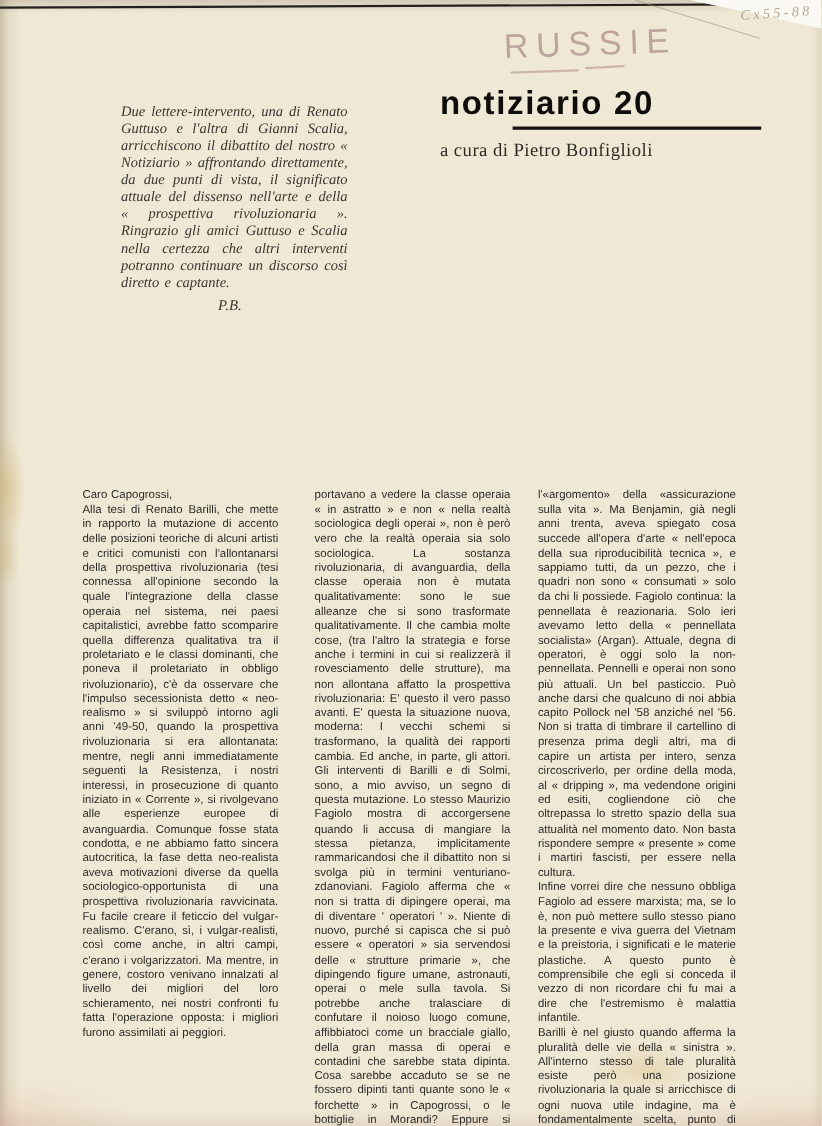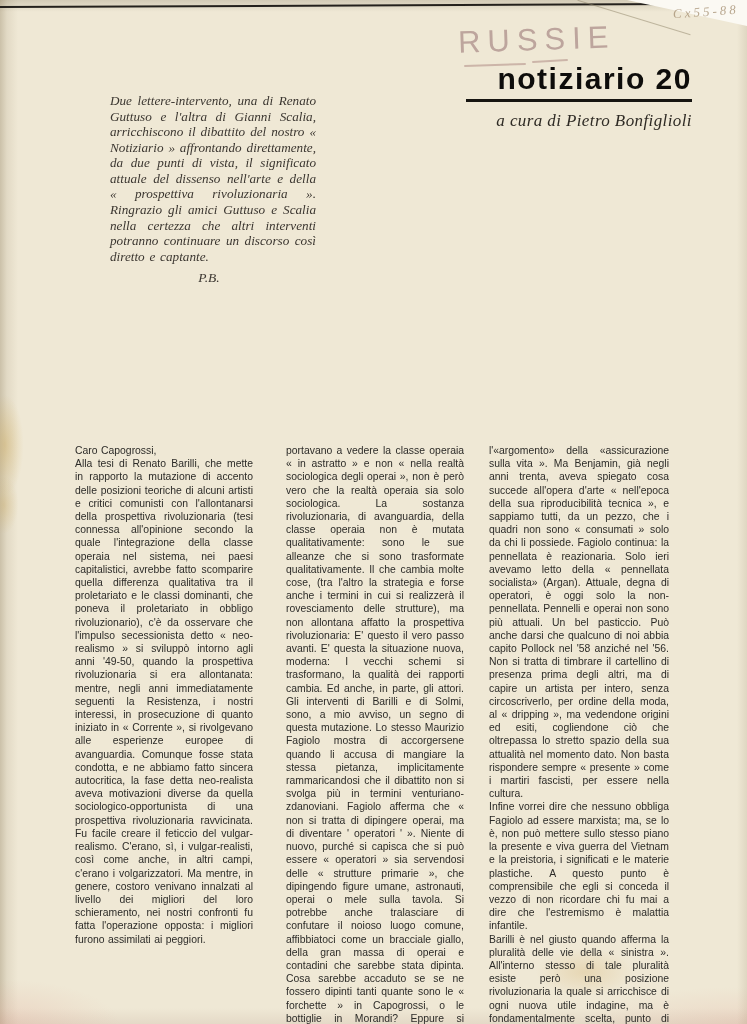--- a/index.html
+++ b/index.html
@@ -44,33 +44,33 @@
   .russie{
     position:absolute;left:458px;top:22px;
     font-size:31px;letter-spacing:7px;font-weight:400;
     color:#b59a94;opacity:0.85;transform:rotate(-2deg);
     font-family:"Liberation Sans",sans-serif;
   }
   .russie-line{position:absolute;height:2px;background:rgba(190,160,150,0.7);border-radius:2px;}
   .russie-line.l1{left:464px;top:64px;width:62px;transform:rotate(-2deg);}
   .russie-line.l2{left:532px;top:60px;width:36px;transform:rotate(-3deg);}
   .masthead{
-    position:absolute;left:400px;top:64px;width:292px;text-align:right;
+    position:absolute;left:400px;top:80px;width:292px;text-align:left;
   }
   .masthead .title{
     font-family:"Liberation Sans",sans-serif;
     font-weight:bold;font-size:30px;letter-spacing:1.5px;
     color:#0e0d0b;line-height:1;
   }
   .masthead .rule{
     margin-top:5px;margin-left:auto;width:226px;height:3px;background:#171511;
   }
   .masthead .byline{
     margin-top:9px;
-    font-family:"Liberation Serif",serif;font-style:italic;
+    font-family:"Liberation Serif",serif;
     font-size:17px;color:#2f2b25;letter-spacing:0.4px;
   }
   .intro{
     position:absolute;left:78px;top:93px;width:206px;
     font-family:"Liberation Serif",serif;font-style:italic;
     font-size:13.2px;line-height:1.18;text-align:justify;
     color:#3b3630;word-spacing:1.5px;margin-left:32px;
   }
   .intro .signature{
     margin-top:6px;text-align:center;padding-right:8px;font-size:13.5px;

